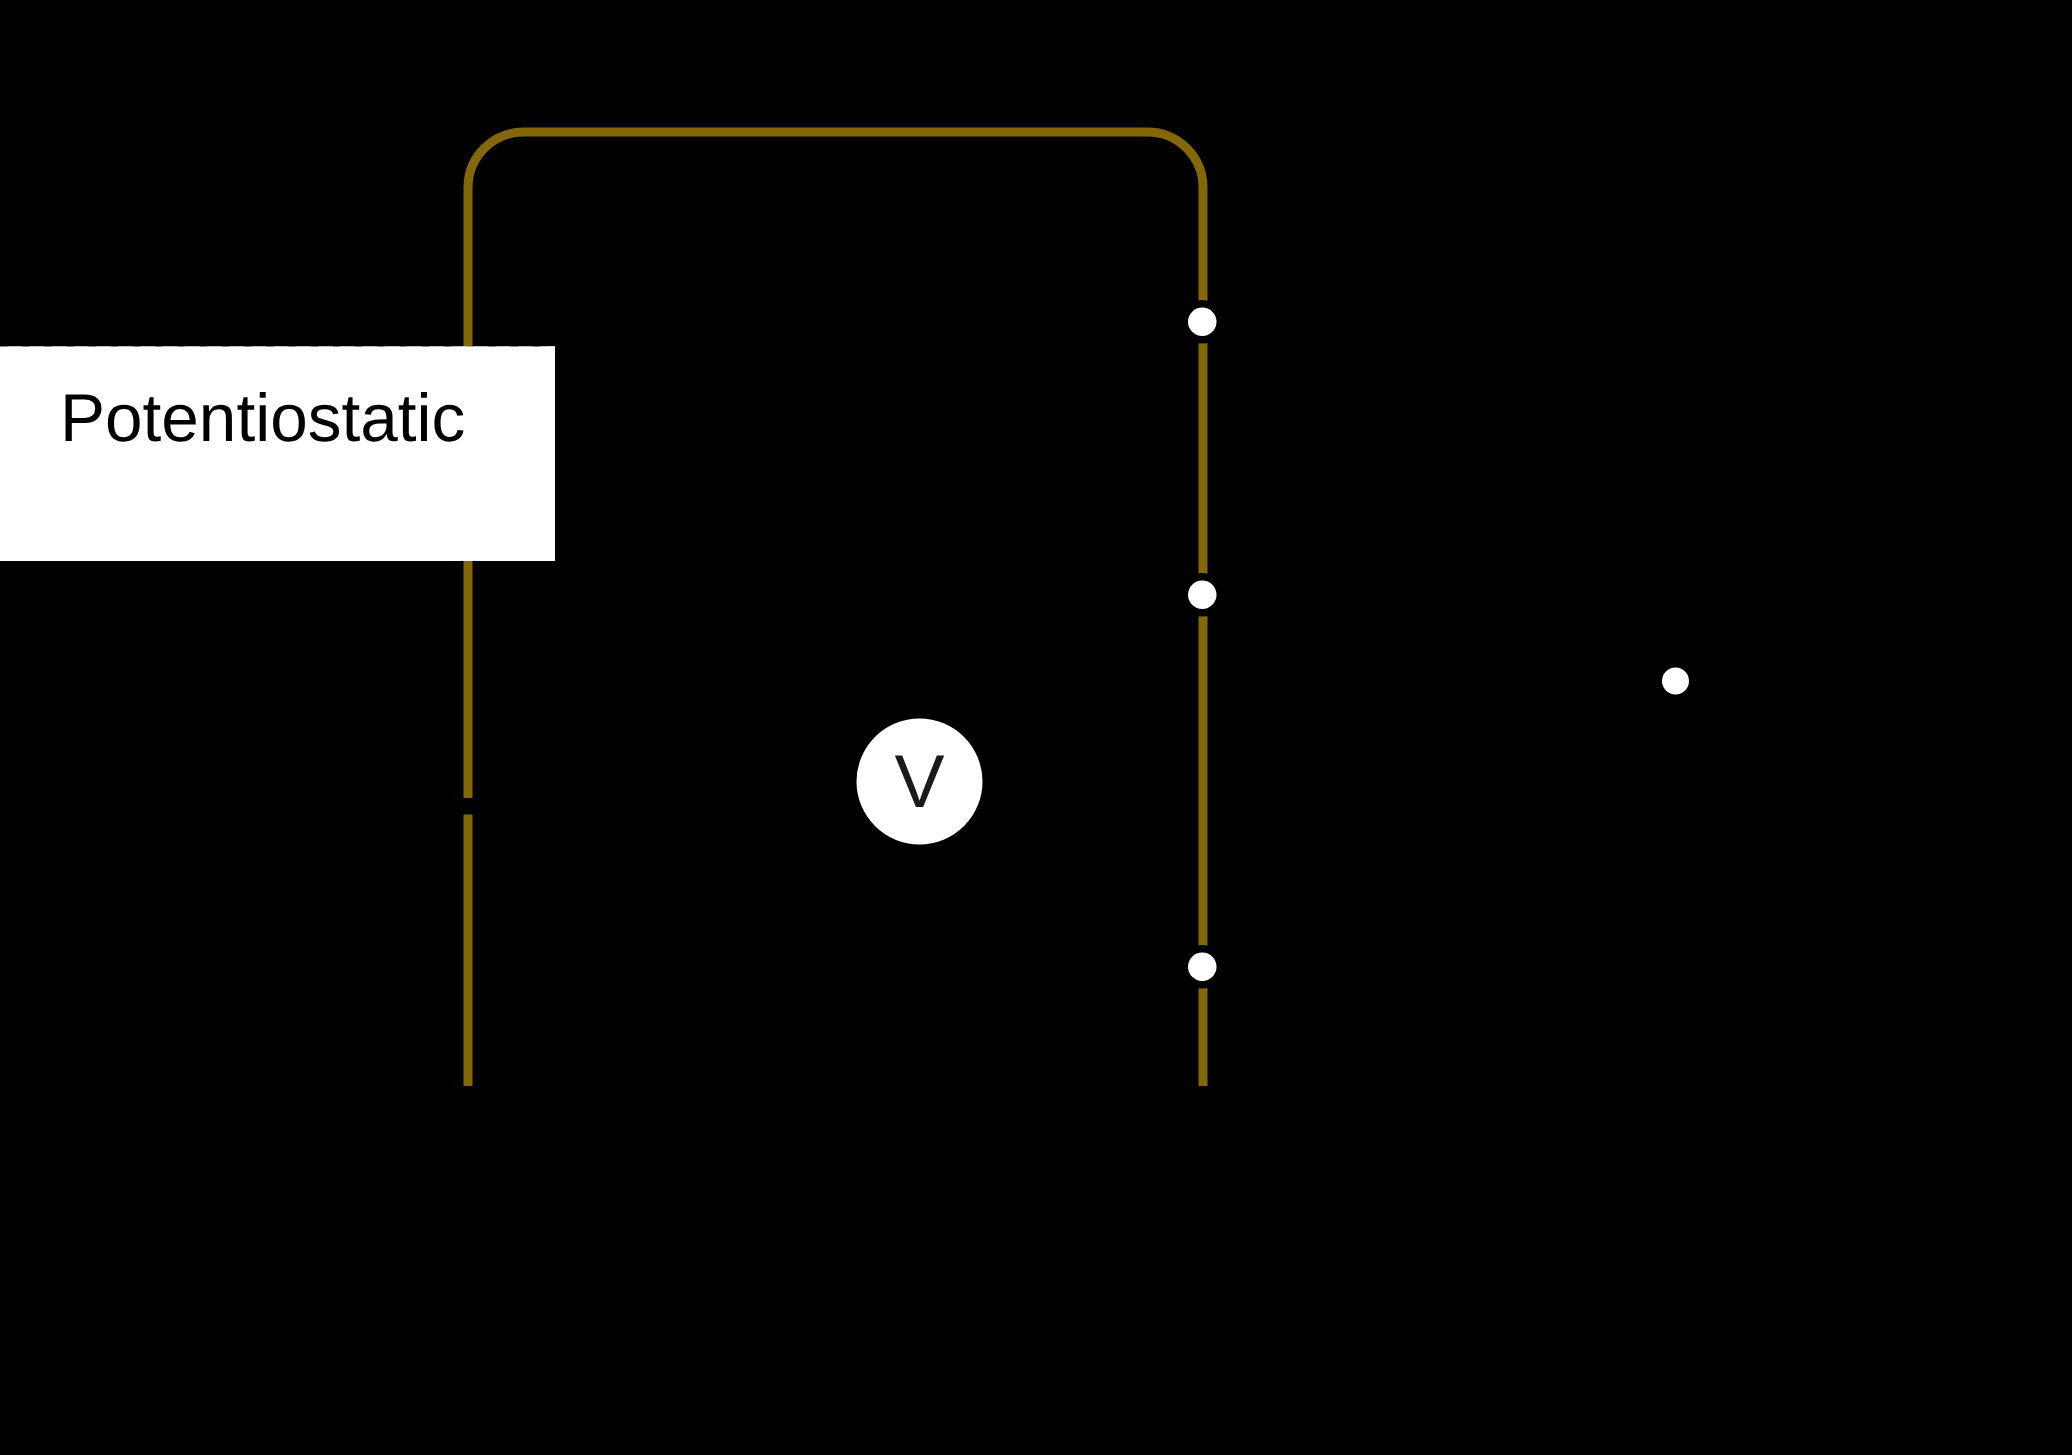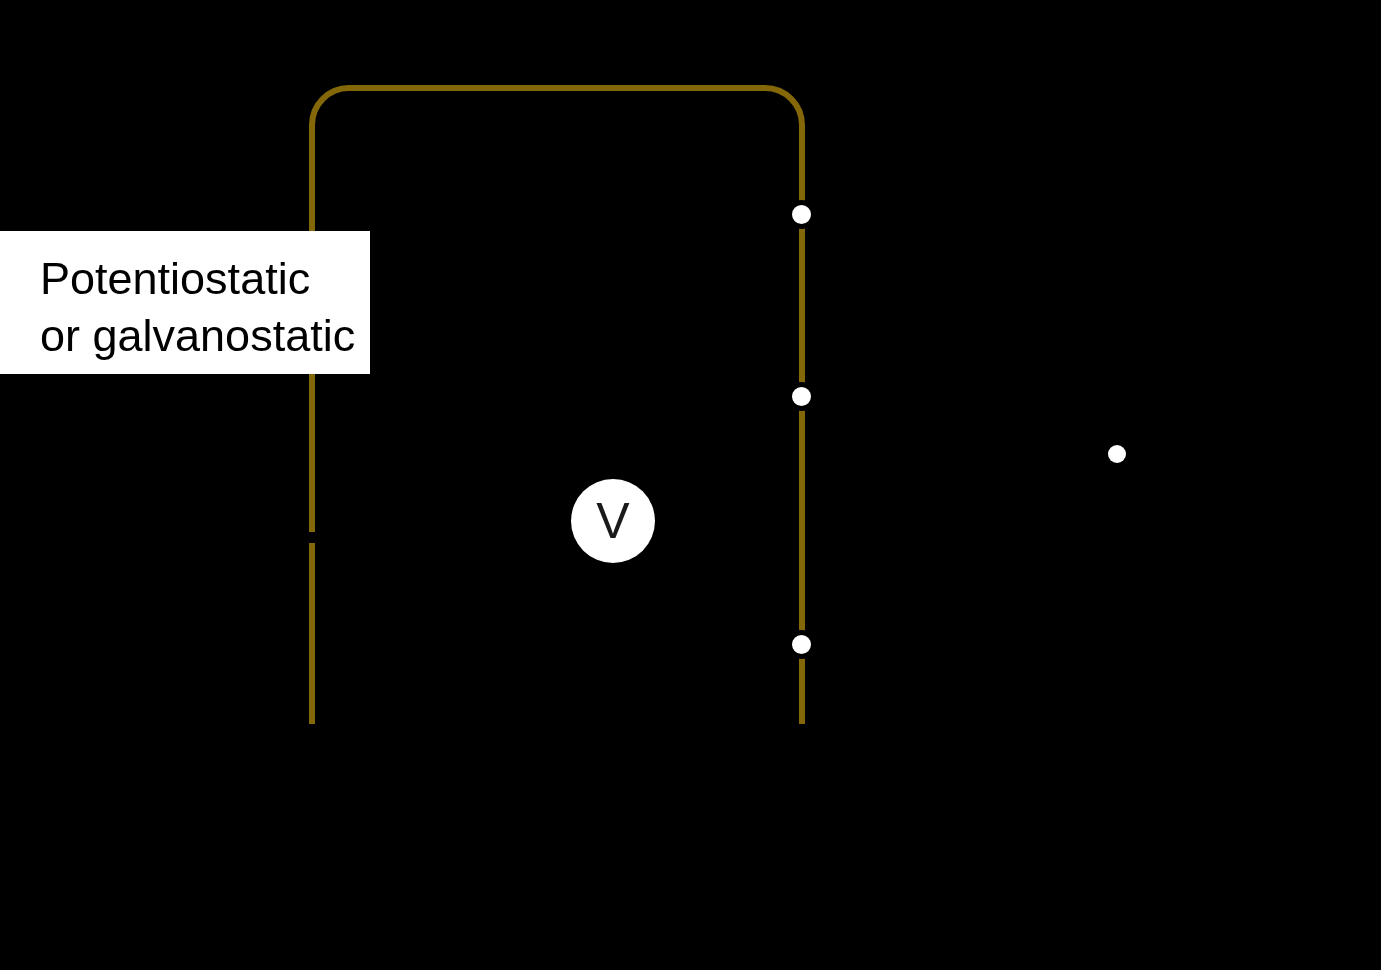--- a/index.html
+++ b/index.html
@@ -120,21 +120,20 @@
 <body>
 
 <div class="canvas">
 
   <div class="circuit-rect"></div>
 
   <div class="wire-gap"></div>
 
   <div class="label-box">
     <div class="label-line">Potentiostatic</div>
-    <div class="label-line">or galvanostatic</div>
   </div>
 
   <div class="meter voltmeter">
     <span>V</span>
   </div>
 
   <div class="meter ammeter">
     <span>A</span>
   </div>
 

